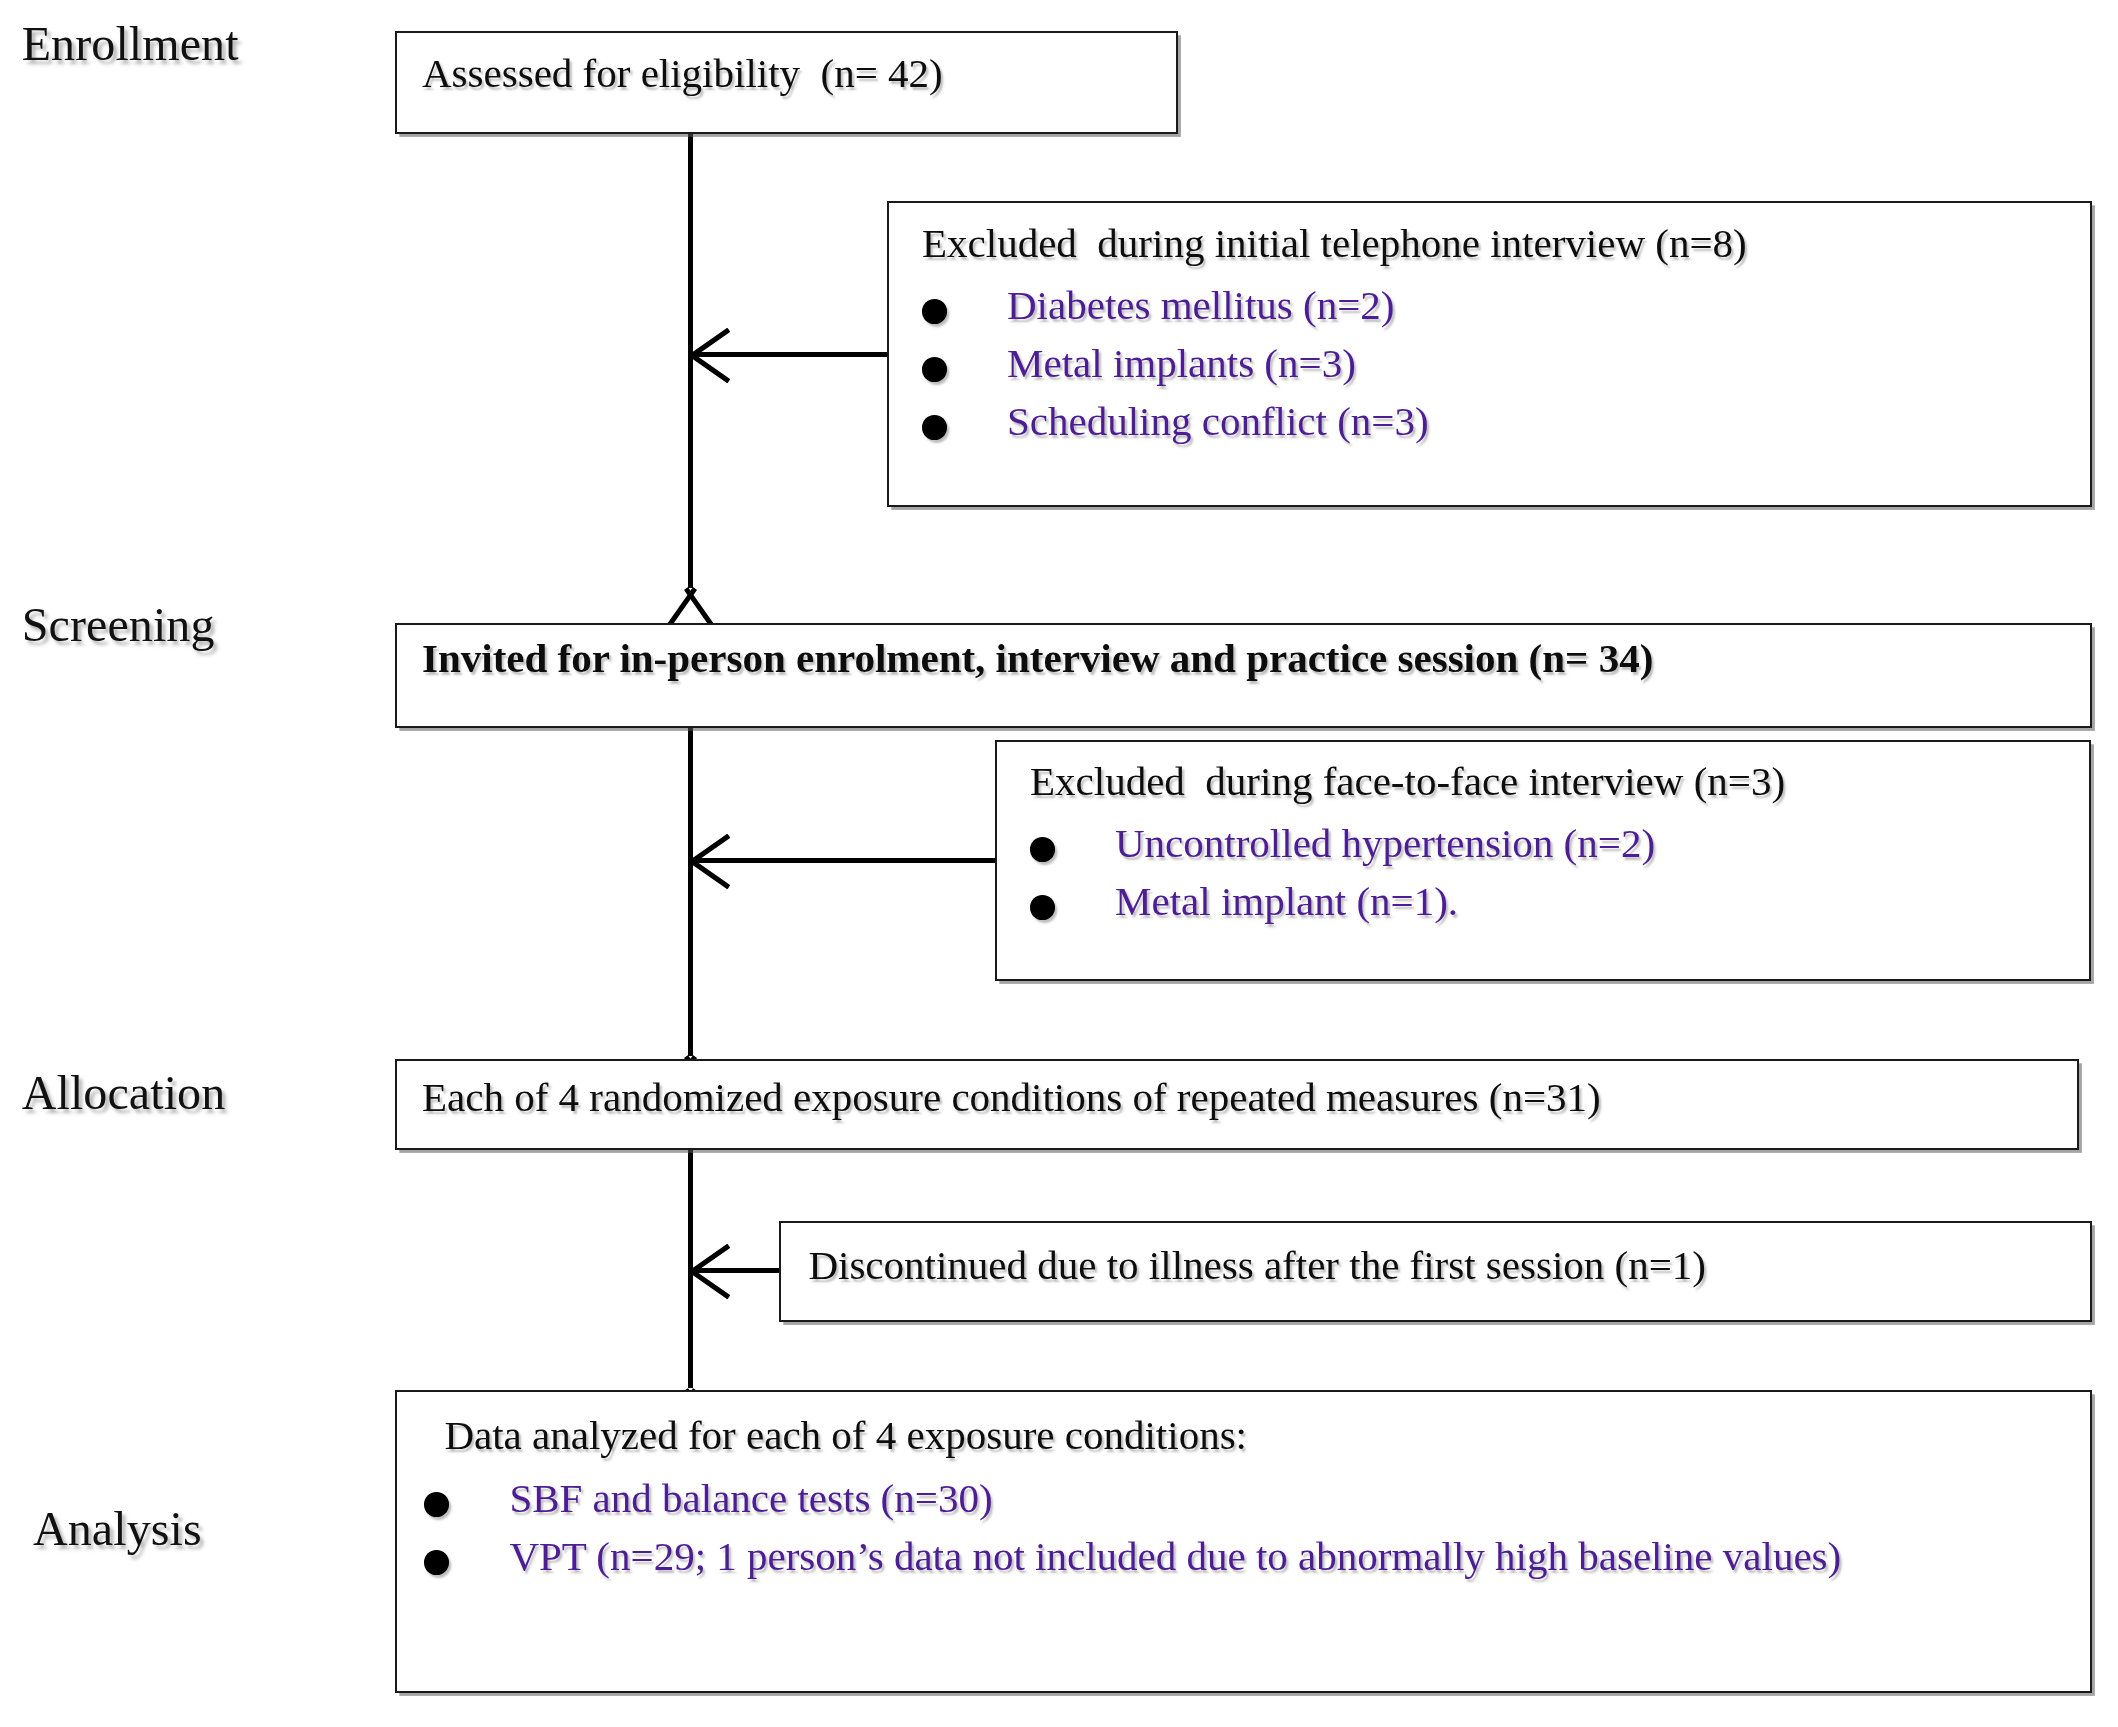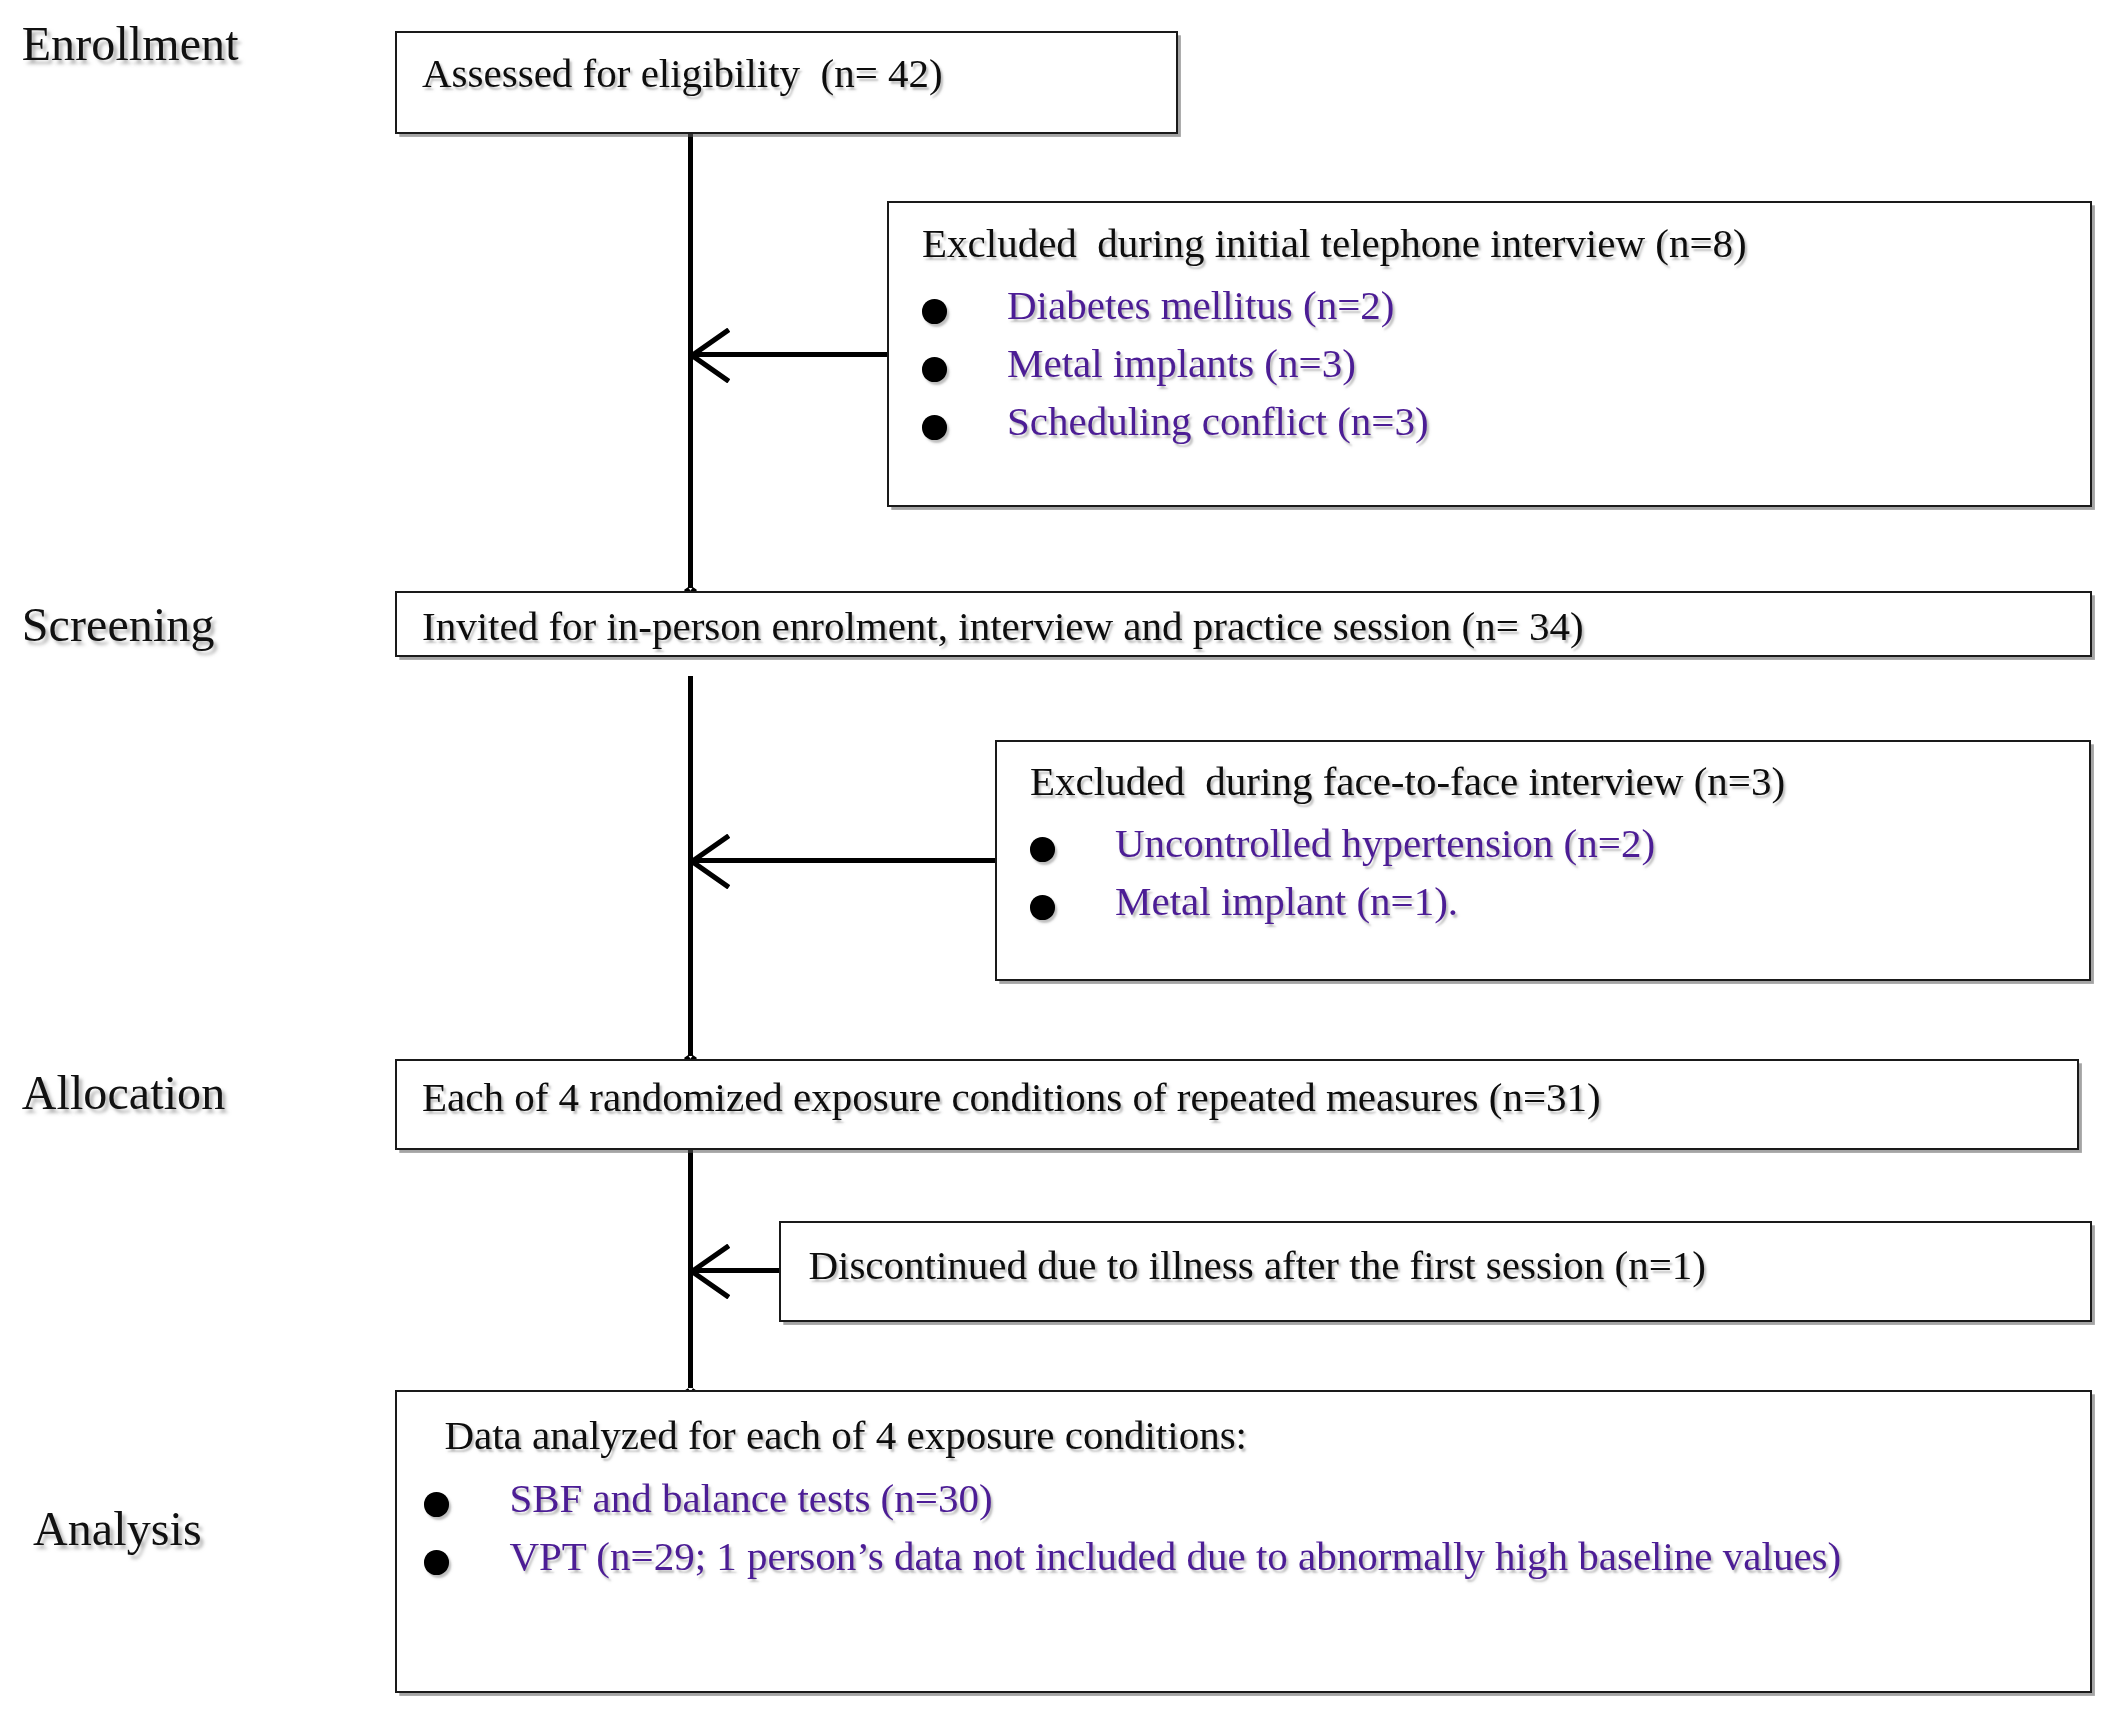--- a/index.html
+++ b/index.html
@@ -190,21 +190,21 @@
         <span class="bullet"></span>
         <span>Metal implants (n=3)</span>
       </li>
       <li>
         <span class="bullet"></span>
         <span>Scheduling conflict (n=3)</span>
       </li>
     </ul>
   </div>
 
-  <div class="box" style="left:395px; top:591px; width:1697px; height:66px;">
+  <div class="box" style="left:395px; top:623px; width:1697px; height:105px;font-weight:bold;">
     <div class="box-text" style="left:25px; top:10px; width:1647px;">Invited for in-person enrolment, interview and practice session (n= 34)</div>
   </div>
 
   <div class="box" style="left:995px; top:740px; width:1096px; height:241px;text-decoration:underline;">
     <div class="box-text" style="left:33px; top:16px; width:1040px;">Excluded  during face-to-face interview (n=3)</div>
     <ul class="blist" style="left:33px; top:78px; width:1040px;">
       <li>
         <span class="bullet"></span>
         <span>Uncontrolled hypertension (n=2)</span>
       </li>

